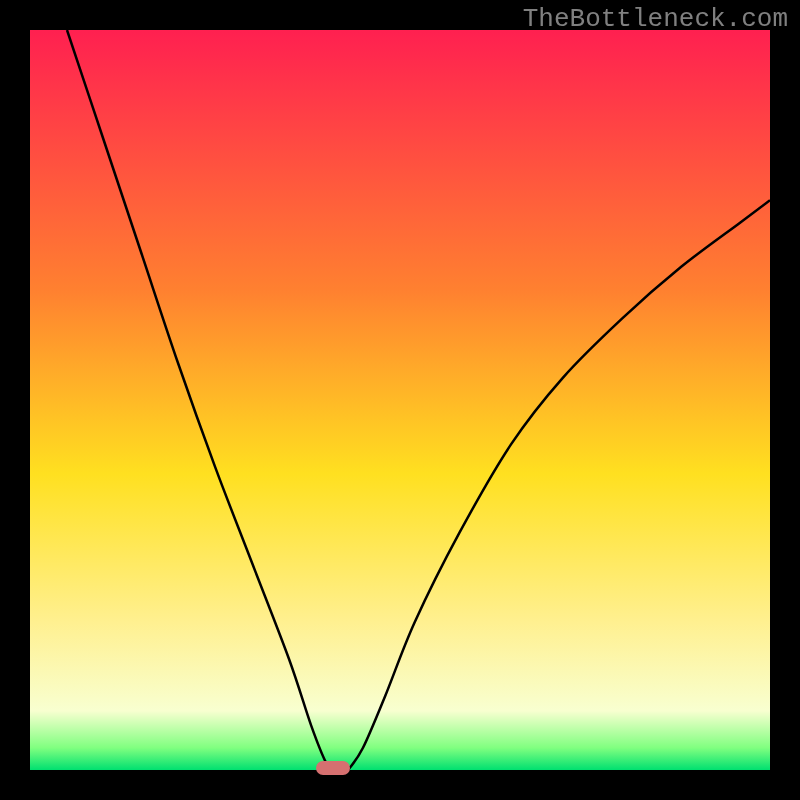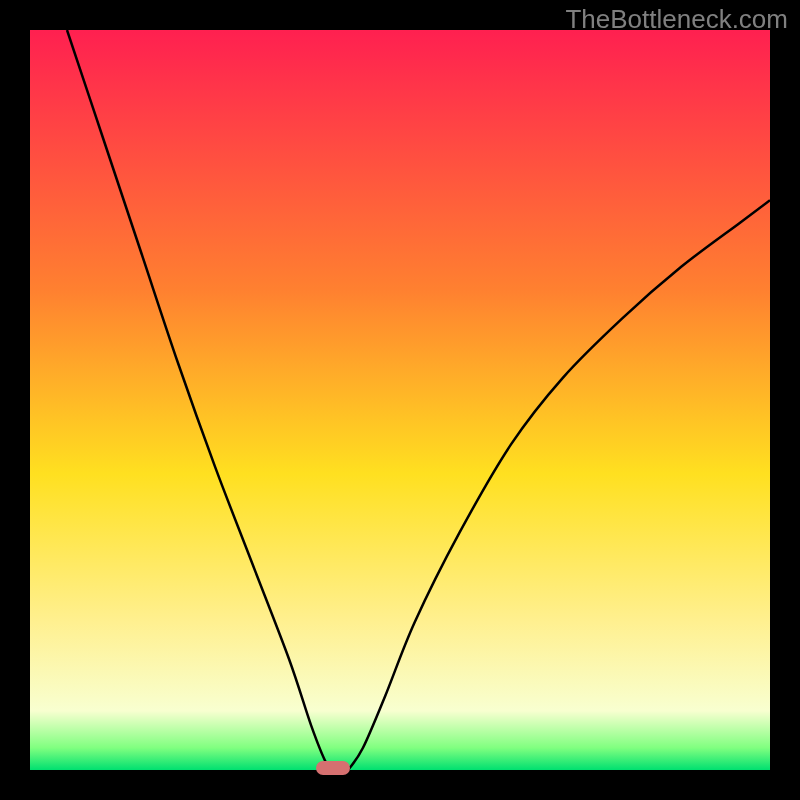--- a/index.html
+++ b/index.html
@@ -8,21 +8,21 @@
     height: 800px;
     background: #000;
     position: relative;
     overflow: hidden;
   }
   .watermark {
     position: absolute;
     top: 4px;
     right: 12px;
     color: #808080;
-    font-family: Liberation Sans, sans-serif;
+    font-family: Liberation Mono, monospace;
     font-size: 26px;
     font-weight: 500;
     z-index: 10;
   }
   .plot-area {
     position: absolute;
     top: 30px;
     left: 30px;
     width: 740px;
     height: 740px;

